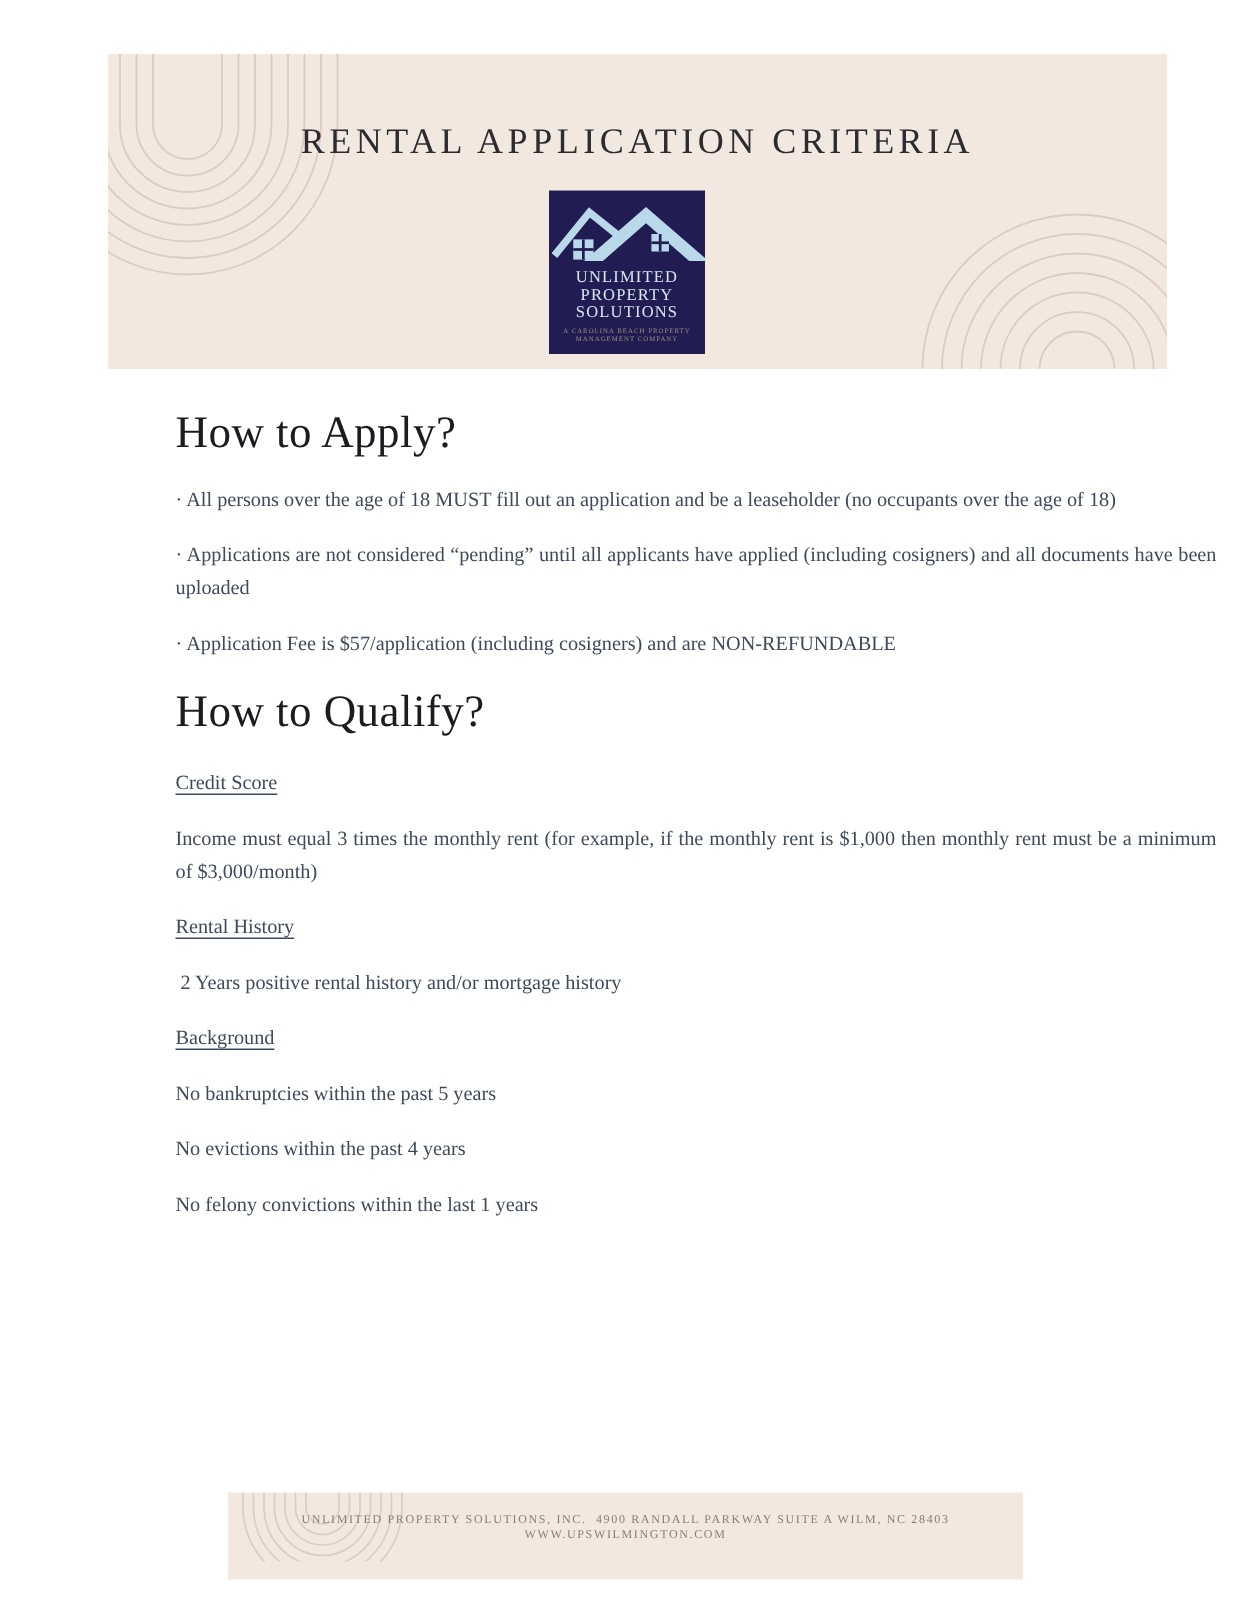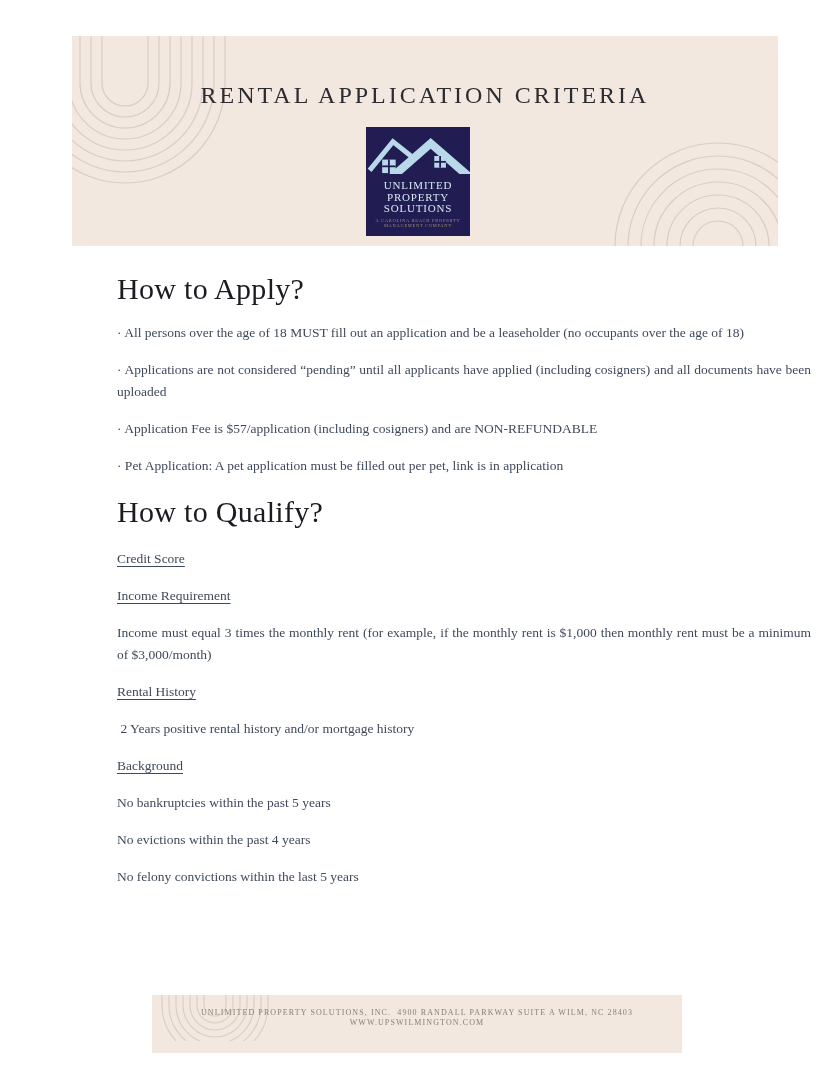--- a/index.html
+++ b/index.html
@@ -128,36 +128,34 @@
       </div>
     </div>
   </header>
 
   <main class="content">
     <h2 class="h-apply">How to Apply?</h2>
 
     <p class="body">· All persons over the age of 18 MUST fill out an application and be a leaseholder (no occupants over the age of 18)</p>
     <p class="body just">· Applications are not considered “pending” until all applicants have applied (including cosigners) and all documents have been uploaded</p>
     <p class="body">· Application Fee is $57/application (including cosigners) and are NON-REFUNDABLE</p>
-    <p class="body">· Pet Application: A pet application must be filled out per pet, link is in application</p>
 
     <h2 class="h-qualify">How to Qualify?</h2>
 
     <p class="sub">Credit Score</p>
 
-    <p class="sub">Income Requirement</p>
     <p class="body just">Income must equal 3 times the monthly rent (for example, if the monthly rent is $1,000 then monthly rent must be a minimum of $3,000/month)</p>
 
     <p class="sub">Rental History</p>
     <p class="body pre"> 2 Years positive rental history and/or mortgage history</p>
 
     <p class="sub">Background</p>
     <p class="body">No bankruptcies within the past 5 years</p>
     <p class="body">No evictions within the past 4 years</p>
-    <p class="body">No felony convictions within the last 5 years</p>
+    <p class="body">No felony convictions within the last 1 years</p>
   </main>
 
   <footer class="fband">
     <svg class="arc fl" width="130" height="46" viewBox="0 0 130 46" fill="none" stroke="#dbccc1" stroke-width="1.1">
       <path d="M52,0 V10 A11,11 0 0 0 74,10 V0"></path>
       <path d="M45,0 V10 A18,18 0 0 0 81,10 V0"></path>
       <path d="M38,0 V10 A25,25 0 0 0 88,10 V0"></path>
       <path d="M31,0 V10 A32,32 0 0 0 95,10 V0"></path>
       <path d="M24,0 V10 A39,39 0 0 0 102,10 V0"></path>
       <path d="M17,0 V10 A46,46 0 0 0 109,10 V0"></path>

